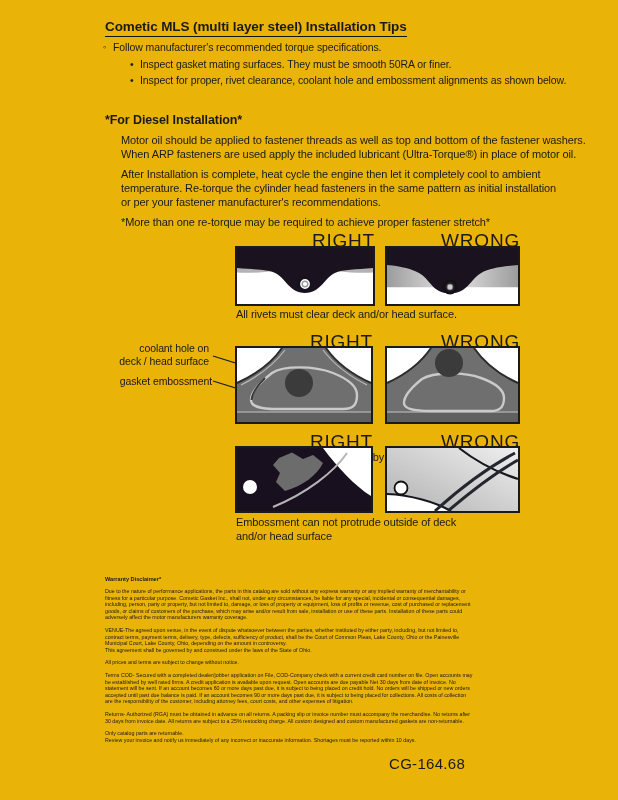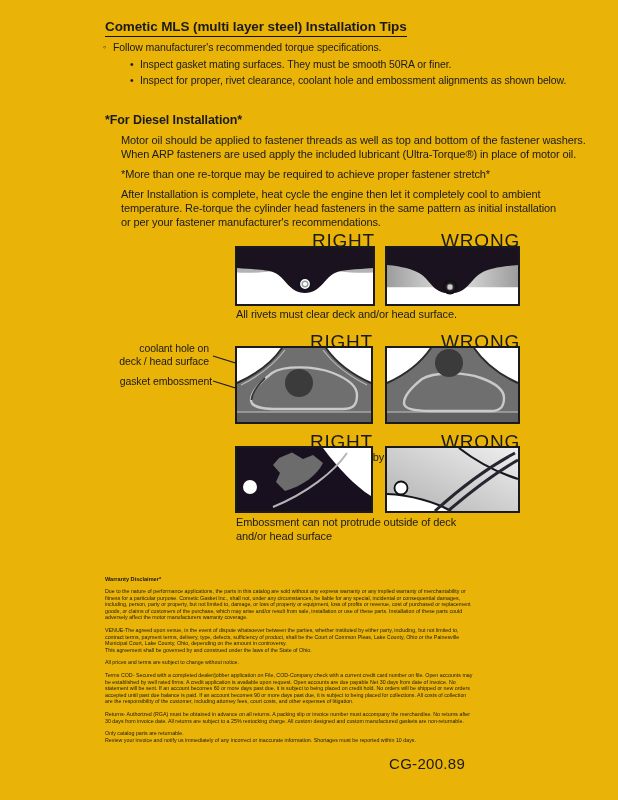--- a/index.html
+++ b/index.html
@@ -34,24 +34,24 @@
   <div class="abs bullets">
     <div class="b l1"><span class="mk">◦</span><span>Follow manufacturer's recommended torque specifications.</span></div>
     <div class="b l2"><span class="mk">•</span><span>Inspect gasket mating surfaces.  They must be smooth 50RA or finer.</span></div>
     <div class="b l2"><span class="mk">•</span><span>Inspect for proper, rivet clearance, coolant hole and embossment alignments as shown below.</span></div>
   </div>
 
   <section class="abs diesel">
     <h2>*For Diesel Installation*</h2>
     <p>Motor oil should be applied to fastener threads as well as top and bottom of the fastener washers.
 When ARP fasteners are used apply the included lubricant (Ultra-Torque®) in place of motor oil.</p>
-    <p>*More than one re-torque may be required to achieve proper fastener stretch*</p>
     <p>After Installation is complete, heat cycle the engine then let it completely cool to ambient
 temperature. Re-torque the cylinder head fasteners in the same pattern as initial installation
 or per your fastener manufacturer's recommendations.</p>
+    <p>*More than one re-torque may be required to achieve proper fastener stretch*</p>
   </section>
 
   <div class="abs dlabel" style="left:235px;top:230px;width:140px;">RIGHT</div>
   <div class="abs dlabel" style="left:385px;top:230px;width:135px;">WRONG</div>
 
   <div class="abs panel" style="left:235px;top:246px;">
     <svg width="140" height="60" viewBox="0 0 140 60">
       <rect x="1" y="1" width="138" height="58" fill="#ffffff" stroke="#1a1a1a" stroke-width="2"></rect>
       <path d="M2,20 L56,20 C42,26 20,27.5 2,26.5 Z" fill="#b3b3b3"></path>
       <path d="M138,20 L84,20 C98,26 120,27.5 138,26.5 Z" fill="#b3b3b3"></path>
@@ -169,15 +169,15 @@
 be established by well rated firms.  A credit application is available upon request.  Open accounts are due payable Net 30 days from date of invoice.  No
 statement will be sent.  If an account becomes 60 or more days past due, it is subject to being placed on credit hold.  No orders will be shipped or new orders
 accepted until past due balance is paid.  If an account becomes 90 or more days past due, it is subject to being placed for collections.  All costs of collection
 are the responsibility of the customer, including attorney fees, court costs, and other expenses of litigation.</p>
     <p>Returns- Authorized (RGA) must be obtained in advance on all returns.  A packing slip or invoice number must accompany the merchandise.  No returns after
 30 days from invoice date.  All returns are subject to a 25% restocking charge.  All custom designed and custom manufactured gaskets are non-returnable.</p>
     <p>Only catalog parts are returnable.
 Review your invoice and notify us immediately of any incorrect or inaccurate information.  Shortages must be reported within 10 days.</p>
   </div>
 
-  <div class="abs pagenum">CG-200.89</div>
+  <div class="abs pagenum">CG-164.68</div>
 
 </div>
 
 </body></html>

